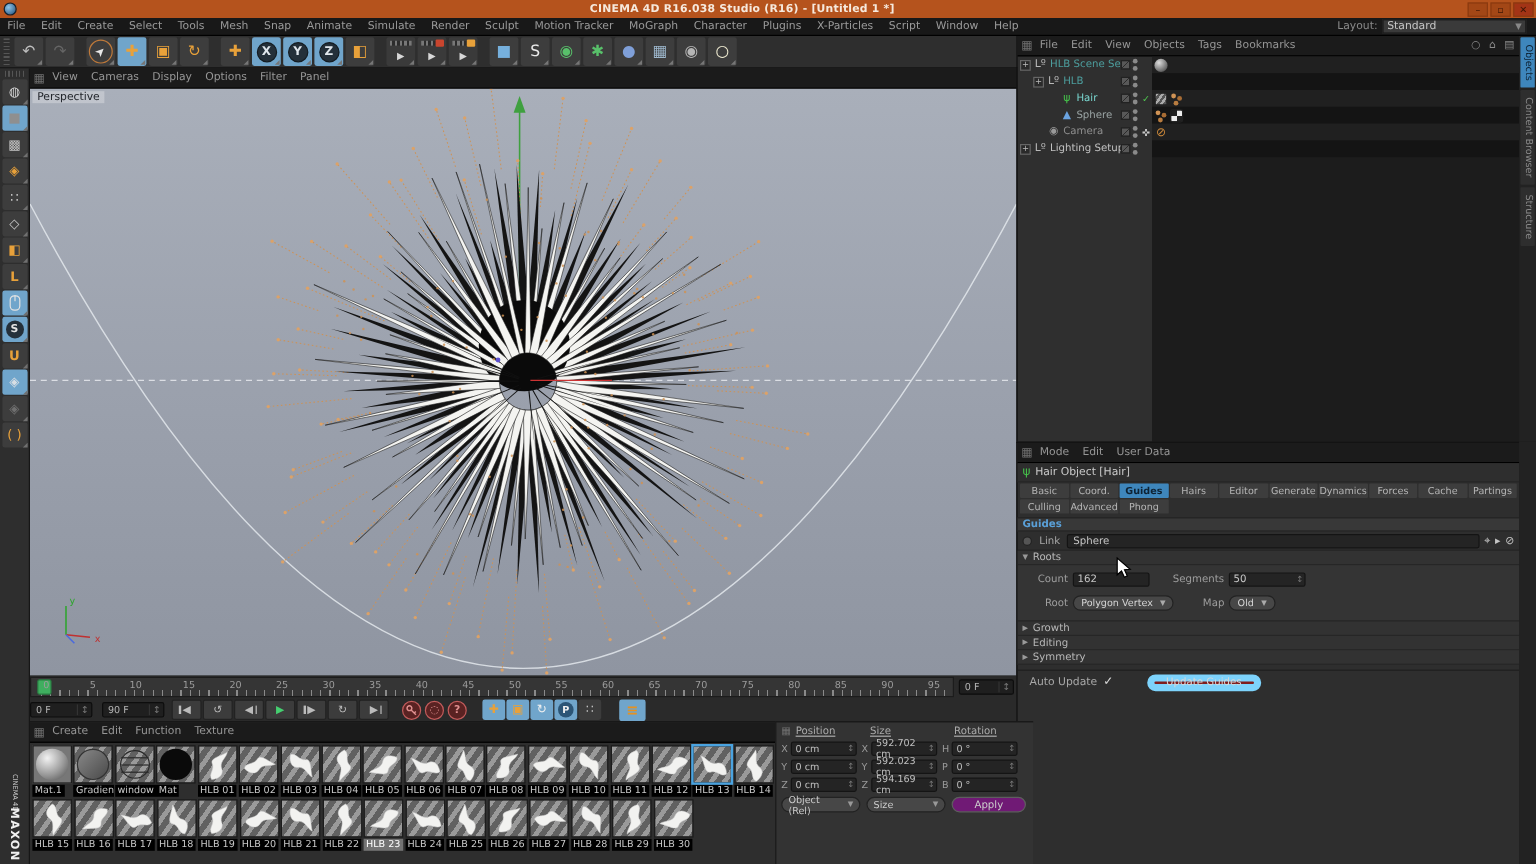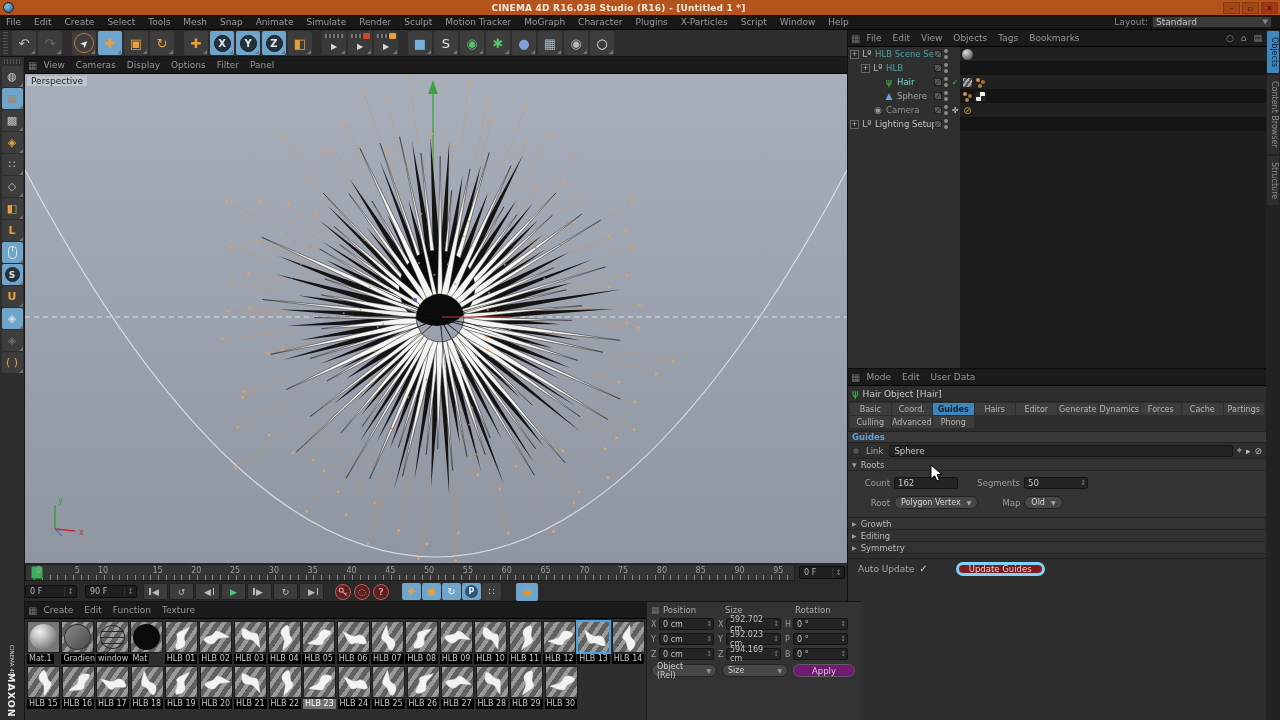--- a/index.html
+++ b/index.html
@@ -130,21 +130,21 @@
   .mat-icon.black::before{content:"";position:absolute;inset:2px;border-radius:50%;background:#0a0a0a;}
   .mat-label{margin-top:1px;height:10px;line-height:10px;font-size:8px;color:#c8c8c8;
     background:#000000;padding:0 2px;width:fit-content;max-width:34px;white-space:nowrap;overflow:hidden;}
   .mat-label.hl{background:#737373;color:#fff;}
 
   
   #coords{position:absolute;left:646px;top:601px;width:215px;height:119px;background:#333;
     border-top:1px solid #151515;border-left:1px solid #1a1a1a;z-index:3;padding:3px 4px 0 4px;}
   #coords .hdr{display:flex;color:#ababab;font-size:8.5px;margin-bottom:3px;}
   #coords .hdr .handle{color:#6f6f6f;margin-right:4px;}
-  #coords .hdr span.h{display:block;}
+  #coords .hdr span.h{display:block;text-decoration:underline;}
   .co-row{display:flex;align-items:center;margin-bottom:3px;}
   .co-ax{width:8px;color:#9a9a9a;font-size:8px;}
   .co-field{width:55px;height:12px;background:#242424;border:1px solid #141414;border-radius:2px;
     color:#c0c0c0;font-size:8px;display:flex;align-items:center;padding-left:3px;margin-right:4px;}
   .co-field .st{margin-left:auto;color:#777;font-size:7px;padding-right:1px;}
   .co-field .st::after{content:"↕";}
   .co-dd{height:13px;background:#474747;border:1px solid #222;border-radius:7px;color:#ccc;
     font-size:8px;display:flex;align-items:center;padding:0 5px;margin-right:5px;}
   .co-dd .arr{margin-left:auto;padding-left:4px;color:#999;font-size:6px;}
   .co-dd .arr::after{content:"▼";}
@@ -210,21 +210,21 @@
   .rt-field .st{margin-left:auto;color:#777;font-size:7px;padding-right:1px;}
   .rt-field .st::after{content:"↕";}
   .rt-lab2{width:50px;text-align:right;color:#9e9e9e;font-size:8.5px;margin:0 4px 0 12px;}
   .rt-dd{height:13px;background:#474747;border:1px solid #222;border-radius:7px;color:#d5d5d5;
     font-size:8px;display:flex;align-items:center;padding:0 6px;}
   .rt-dd .arr{margin-left:6px;color:#aaa;font-size:6px;}
   .rt-dd .arr::after{content:"▼";}
   #am-footer{height:20px;display:flex;align-items:center;padding-left:10px;border-top:1px solid #1f1f1f;margin-top:4px;}
   #am-footer .lab{color:#a8a8a8;margin-right:5px;}
   #am-footer .chk{color:#d8d8d8;font-size:10px;margin-right:28px;}
-  #update-guides{height:14px;background:#7f1d1d;border:3px solid #7dd3fc;border-radius:8px;color:#d8d8d8;
+  #update-guides{height:14px;background:#7f1d1d;border:6px solid #7dd3fc;border-radius:8px;color:#d8d8d8;
     font-size:8.5px;display:flex;align-items:center;padding:0 10px;}
 
   
   .vtabs{position:absolute;width:14px;background:#222;display:flex;flex-direction:column;padding-top:1px;}
   #vtabs-top{left:1266px;top:30px;height:338px;}
   #vtabs-bot{left:1266px;top:368px;height:352px;}
   .vtab{writing-mode:vertical-rl;font-size:8px;color:#8a8a8a;background:#2e2e2e;padding:6px 0;
     margin:0 1px 2px 1px;text-align:center;border-radius:1px;}
   .vtab.active{background:#3e86bc;color:#0e2233;}
 
@@ -815,21 +815,21 @@
   </div>
 </div>
 
 <div id="timeline">
   <div id="tl-ruler-row">
     <div id="tl-ruler">
       <div class="ticks"></div>
       <div id="tl-marker"></div>
     <span class="tl-num" style="left: 8px;">0</span>
         <span class="tl-num" style="left: 46.8px;">5</span>
-        <span class="tl-num" style="left: 70px;">10</span>
+        <span class="tl-num" style="left: 80px;">10</span>
         <span class="tl-num" style="left: 124.4px;">15</span>
         <span class="tl-num" style="left: 163.2px;">20</span>
         <span class="tl-num" style="left: 202px;">25</span>
         <span class="tl-num" style="left: 240.8px;">30</span>
         <span class="tl-num" style="left: 279.6px; text-align: center;">35</span>
         <span class="tl-num" style="left: 318.4px;">40</span>
         <span class="tl-num" style="left: 357.2px;">45</span>
         <span class="tl-num" style="left: 396px;">50</span>
         <span class="tl-num" style="left: 434.8px;">55</span>
         <span class="tl-num" style="left: 473.6px;">60</span>

